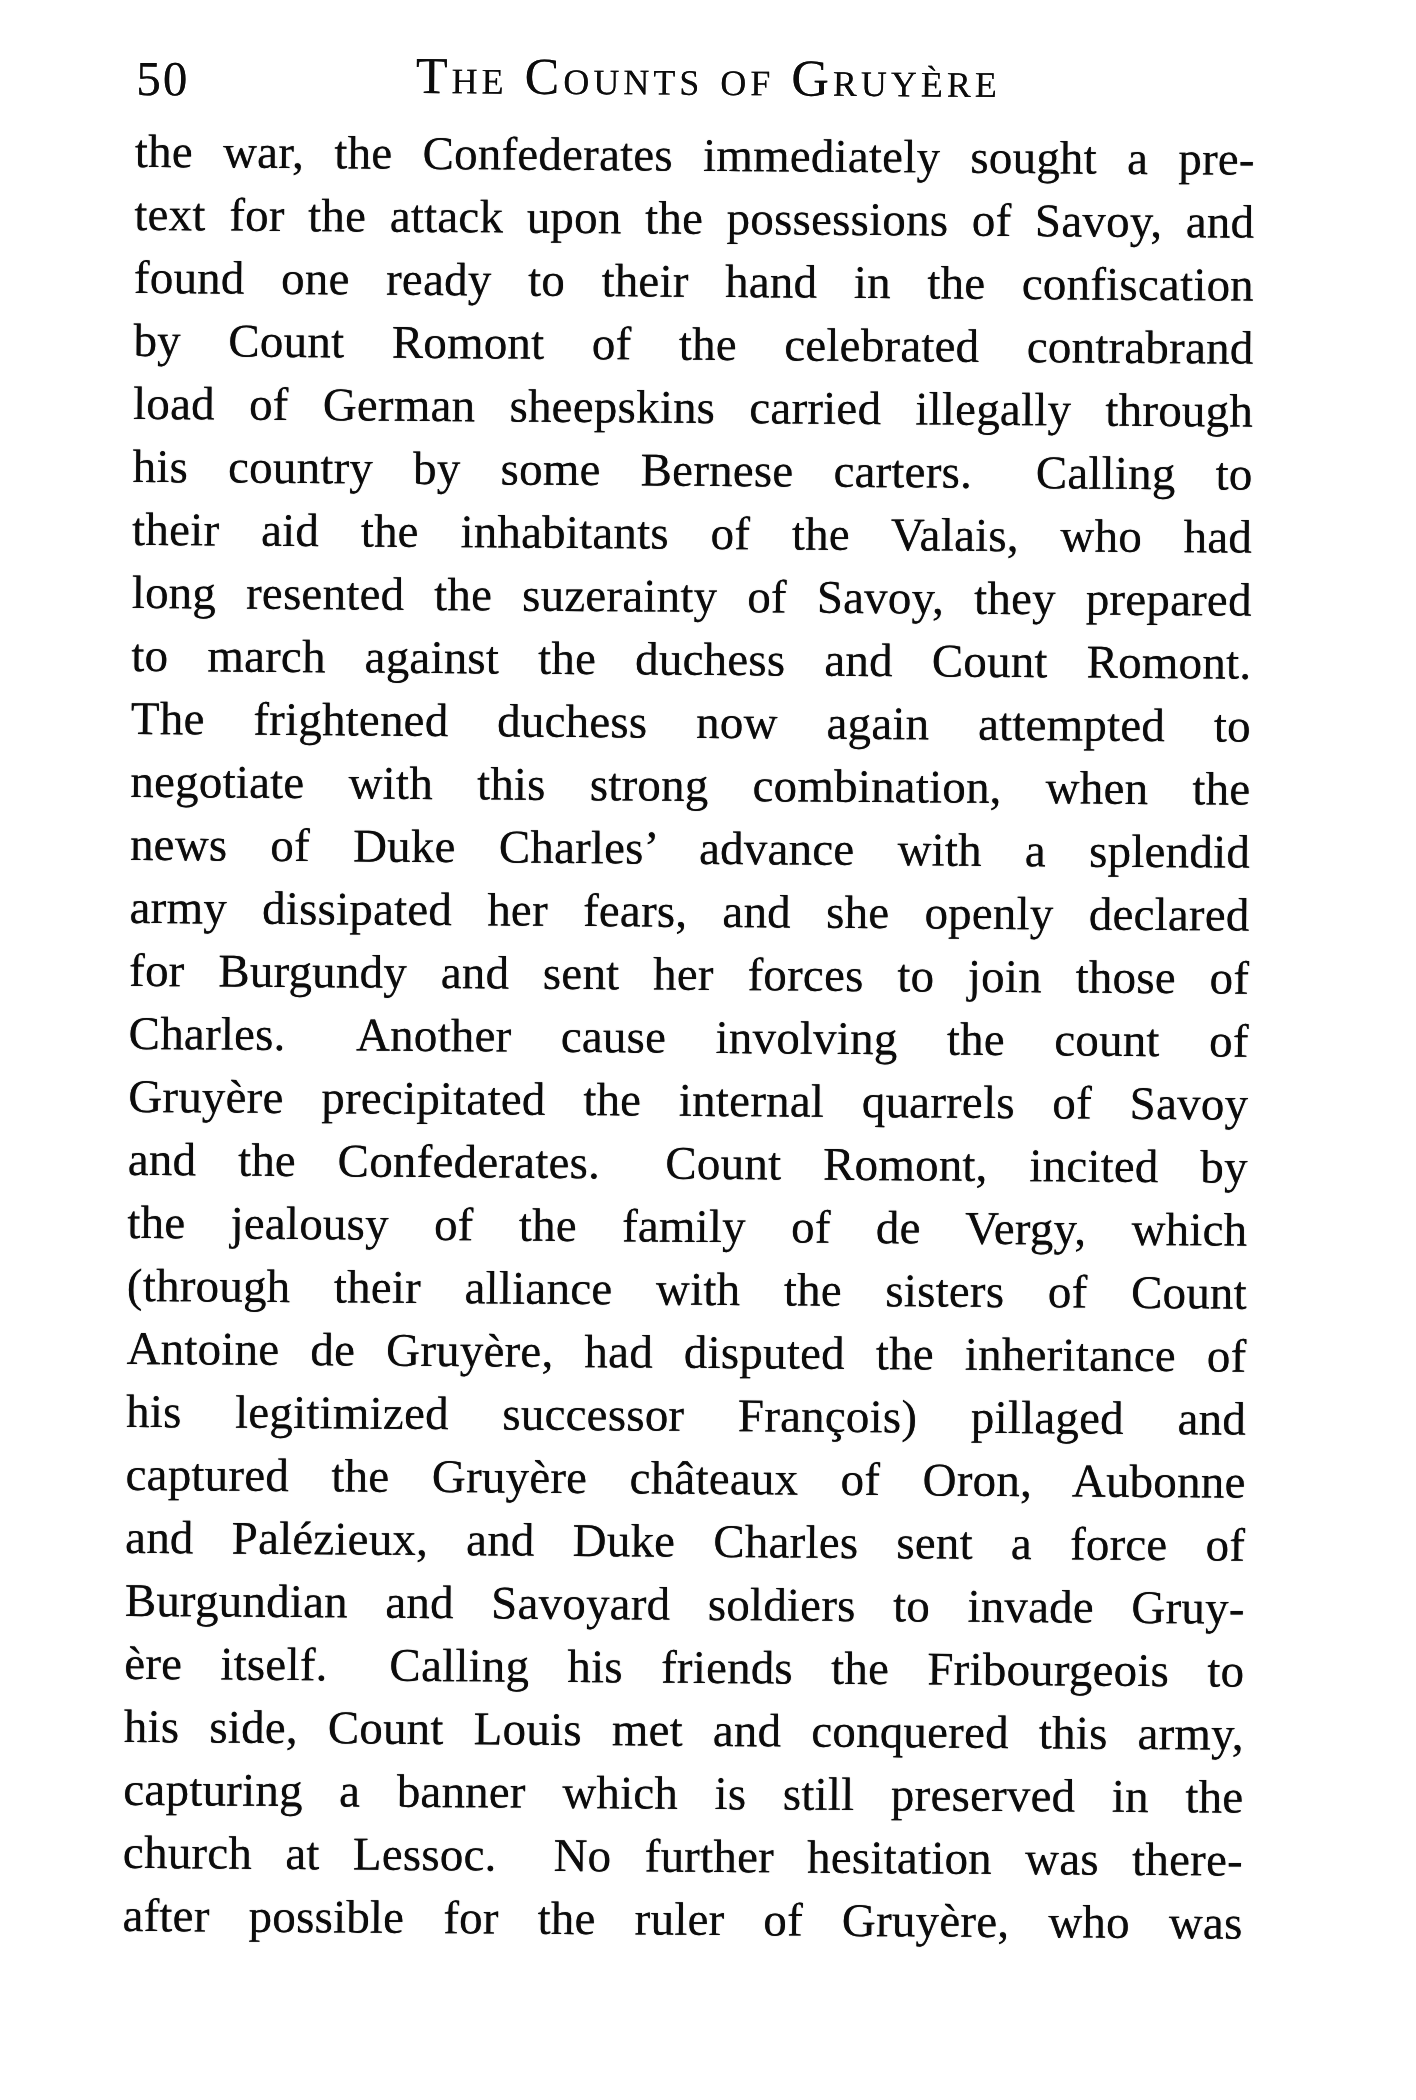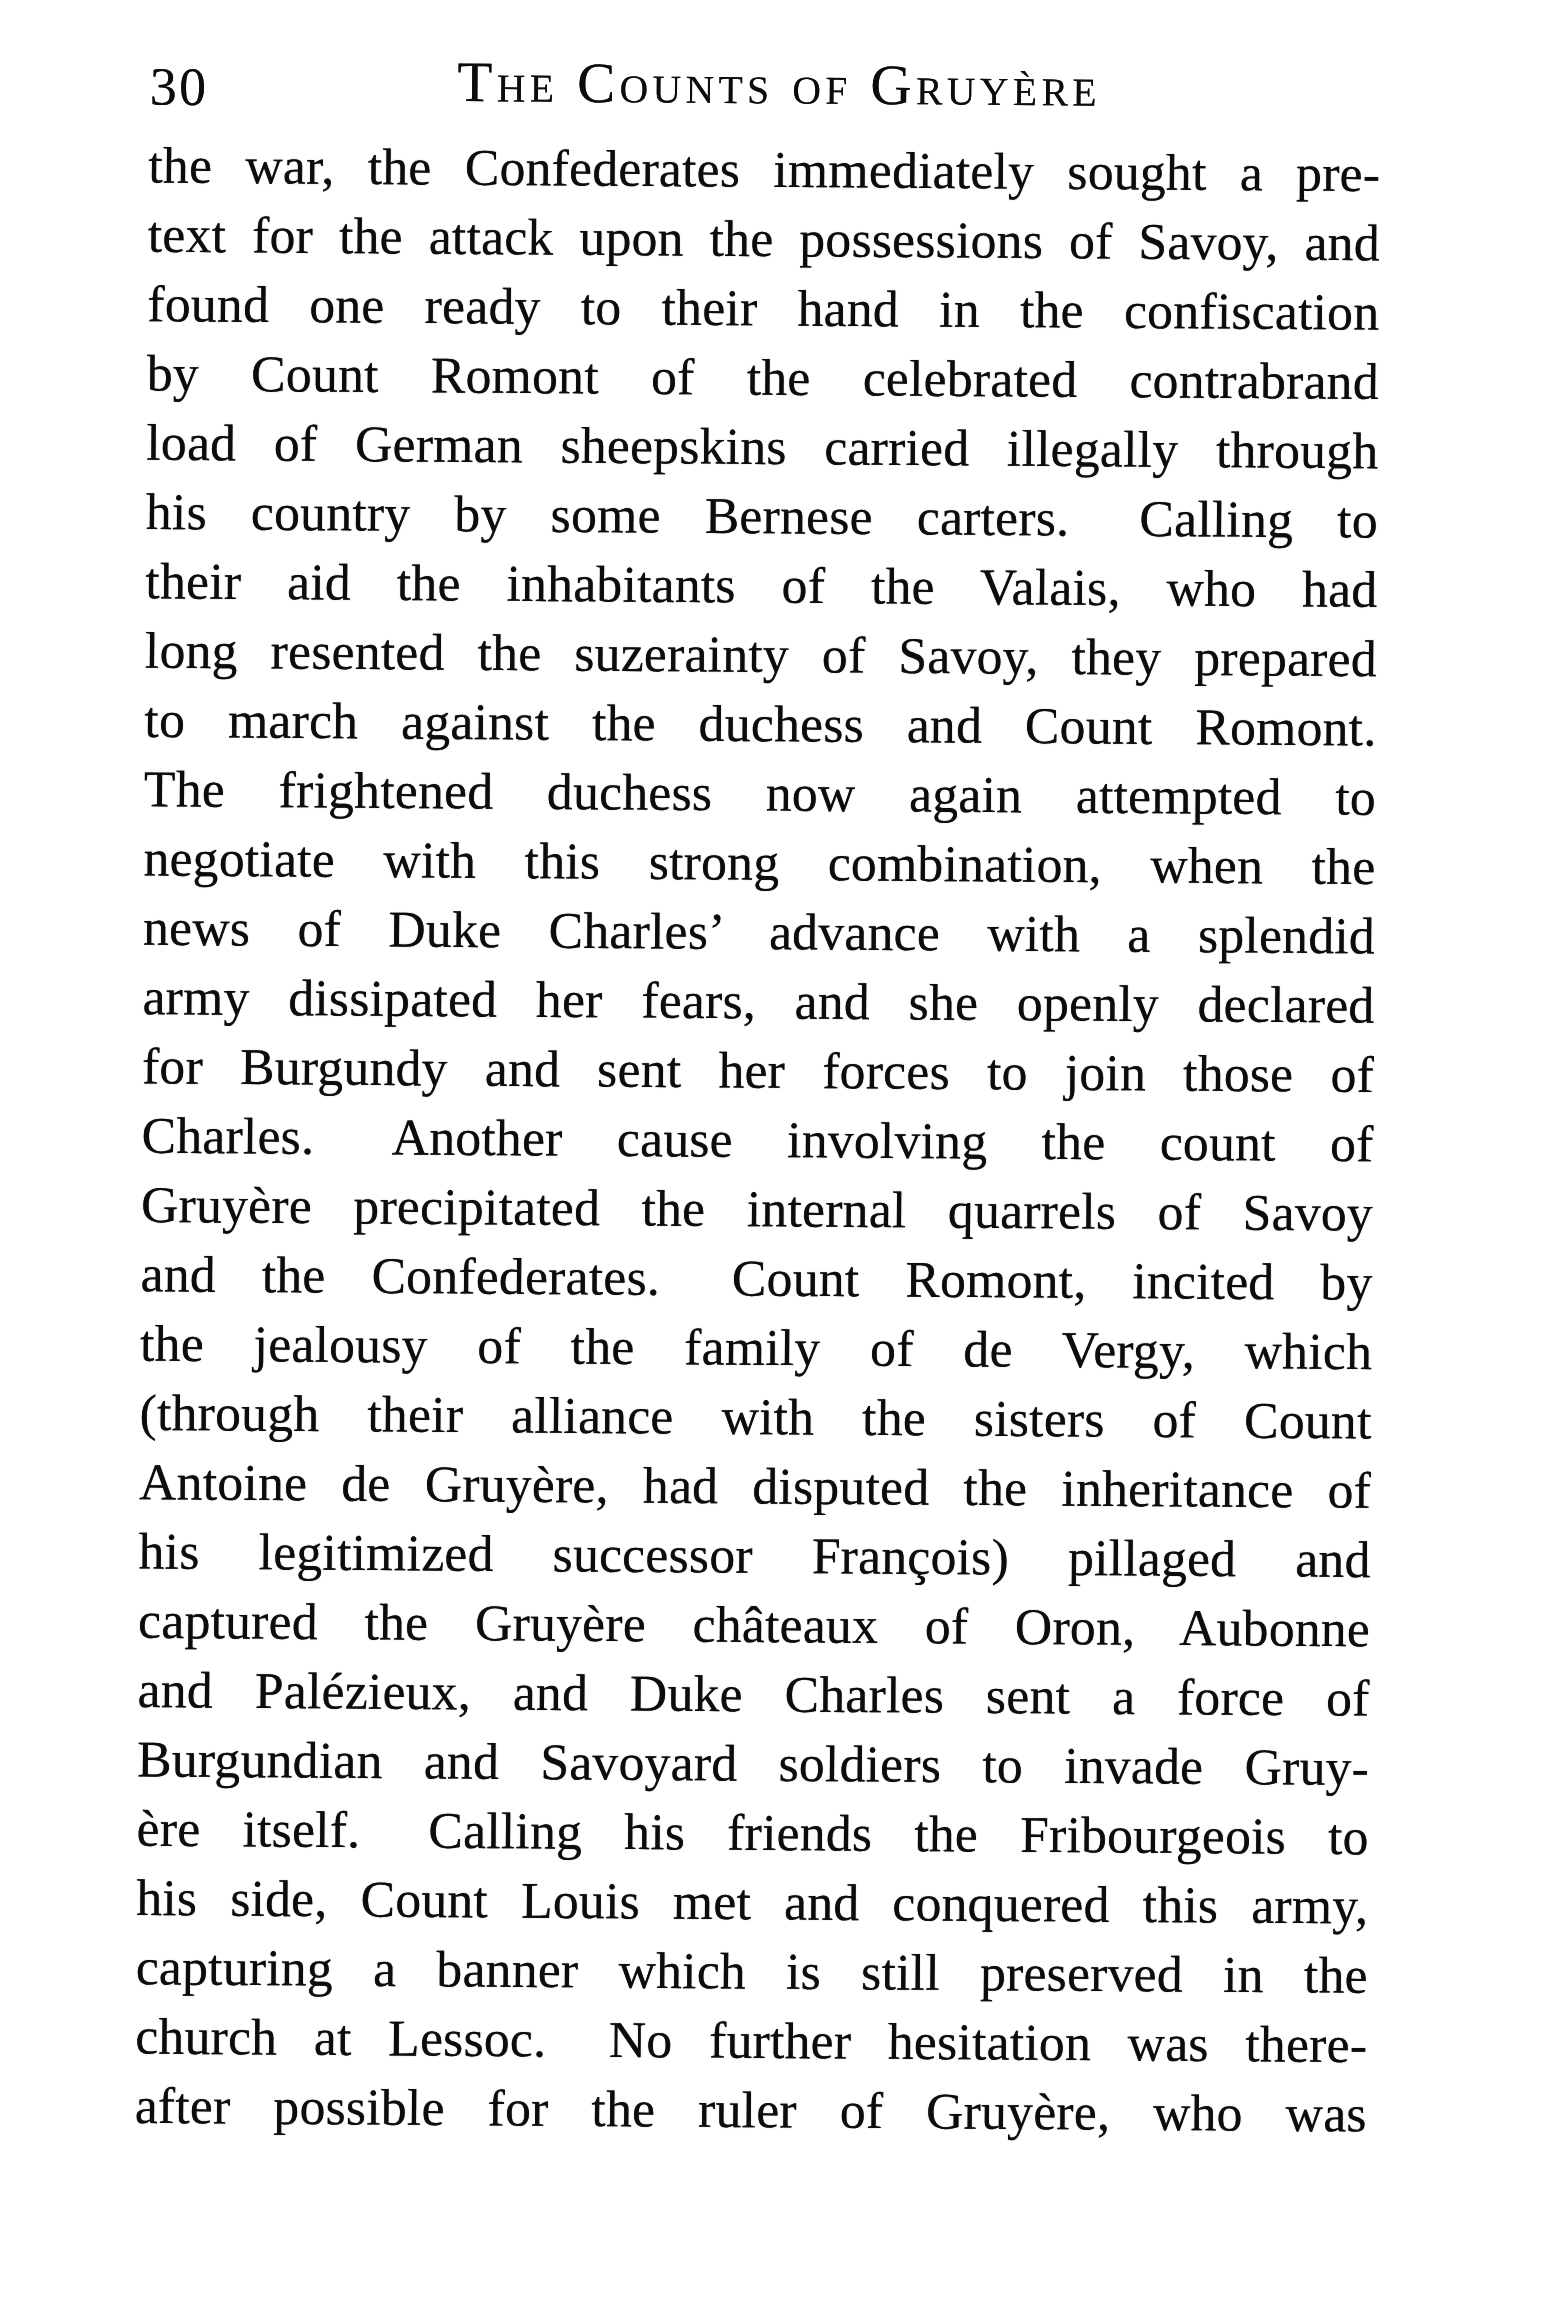--- a/index.html
+++ b/index.html
@@ -67,21 +67,21 @@
     letter-spacing: 0.2px;
     text-shadow: 0 0 0.7px rgba(12,12,12,0.85);
   }
 </style>
 </head>
 <body>
 
 <div class="page">
   <div class="skew">
     <div class="header">
-      <span class="pagenum">30</span>
+      <span class="pagenum">50</span>
       <span class="title">The Counts of Gruyère</span>
     </div>
     <div class="textblock">
       <div class="line">the war, the Confederates immediately sought a pre-</div>
       <div class="line">text for the attack upon the possessions of Savoy, and</div>
       <div class="line">found one ready to their hand in the confiscation</div>
       <div class="line">by Count Romont of the celebrated contrabrand</div>
       <div class="line">load of German sheepskins carried illegally through</div>
       <div class="line">his country by some Bernese carters.  Calling to</div>
       <div class="line">their aid the inhabitants of the Valais, who had</div>

